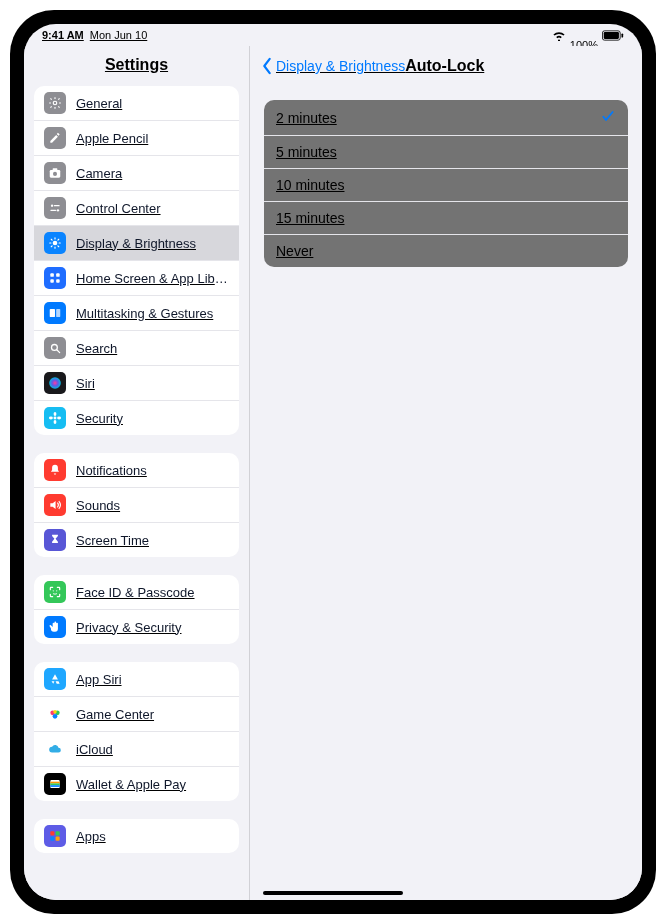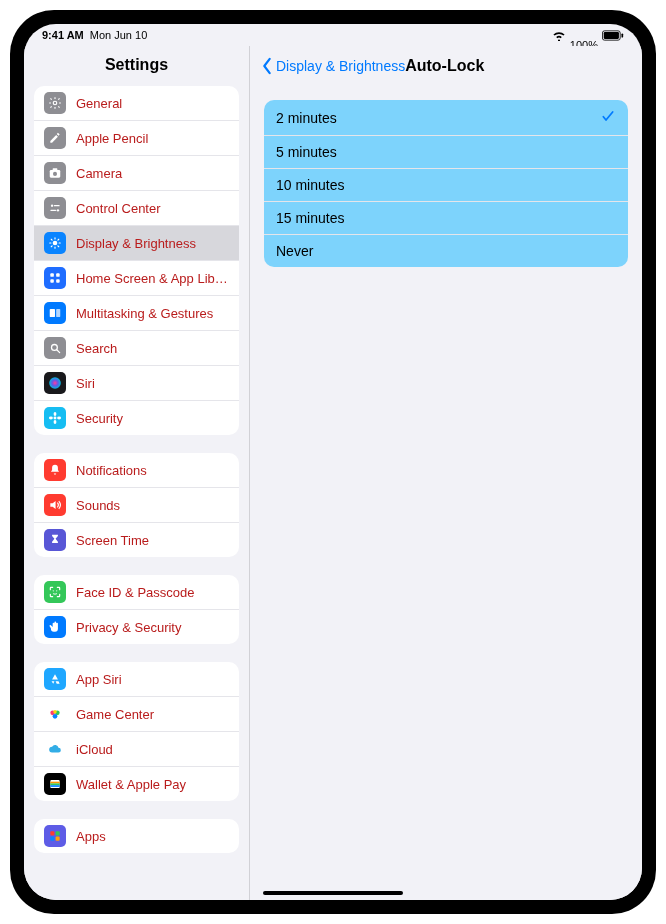--- a/index.html
+++ b/index.html
@@ -11,20 +11,21 @@
     align-items: center;
     justify-content: center;
   }
   .device {
     width: 646px;
     height: 904px;
     background: #000;
     border-radius: 44px;
     padding: 14px;
     position: relative;
+    text-decoration: underline;
   }
   .screen {
     width: 100%;
     height: 100%;
     background: #f2f2f7;
     border-radius: 32px;
     overflow: hidden;
     display: flex;
     flex-direction: column;
   }
@@ -76,21 +77,21 @@
     margin-bottom: 18px;
     overflow: hidden;
   }
   .row {
     display: flex;
     align-items: center;
     gap: 10px;
     padding: 6px 10px;
     min-height: 30px;
     font-size: 13px;
-    color: #b91c1c;
+    color: #0f172a;
     border-bottom: 0.5px solid #e5e5ea;
     cursor: pointer;
   }
   .row:last-child { border-bottom: none; }
   .row.selected { background: #d7d7dc; }
   .icon {
     width: 22px;
     height: 22px;
     border-radius: 5px;
     display: flex;
@@ -127,21 +128,21 @@
   .back svg { width: 14px; height: 18px; }
   .nav-title {
     font-size: 16px;
     font-weight: 700;
     margin-left: 0;
   }
   .detail-body {
     padding: 14px 14px 0;
   }
   .list {
-    background: #7dd3fc;
+    background: #737373;
     border-radius: 10px;
     overflow: hidden;
   }
   .option {
     display: flex;
     align-items: center;
     justify-content: space-between;
     padding: 8px 12px;
     min-height: 30px;
     font-size: 14px;

